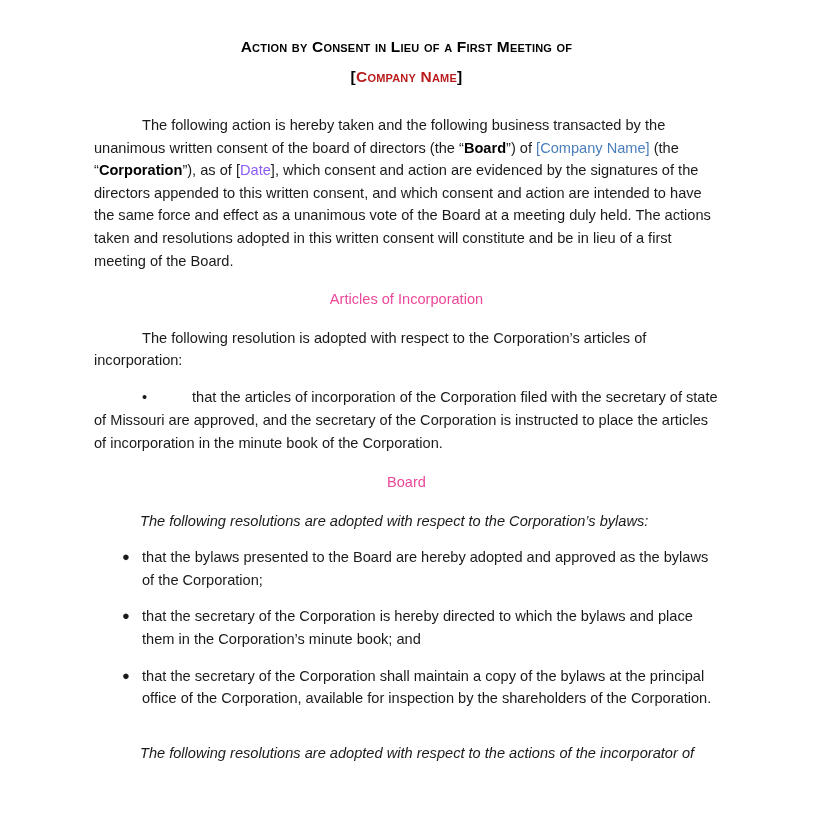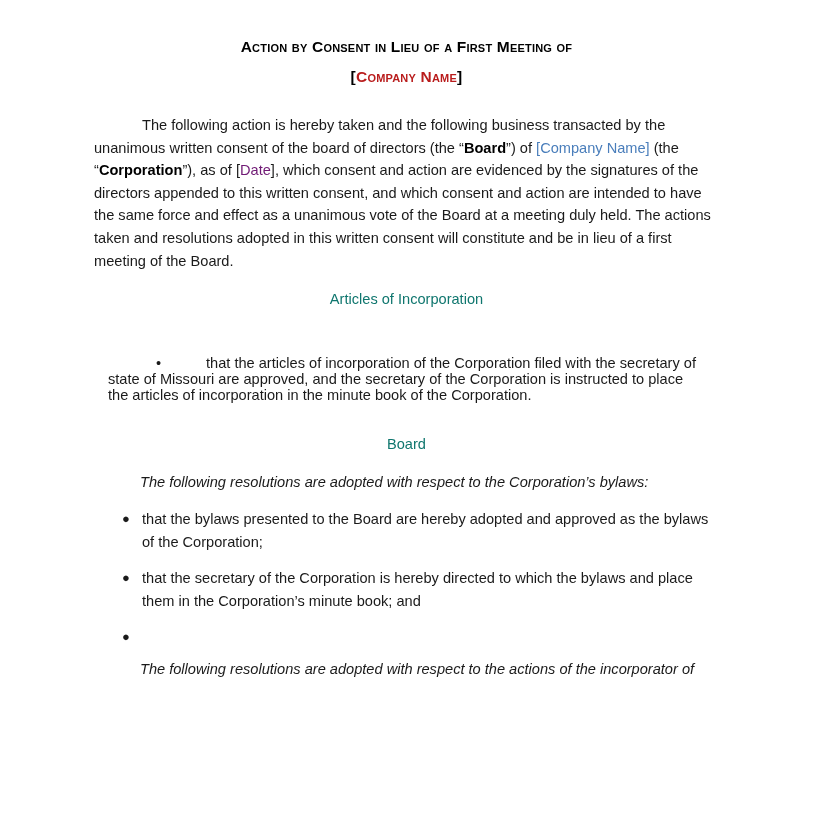--- a/index.html
+++ b/index.html
@@ -52,39 +52,39 @@
   }
   .gap-title { height: 22px; }
   .gap-para  { height: 16px; }
   .gap-head  { height: 16px; }
   .gap-bul   { height: 14px; }
 
   .indent-first { text-indent: 48px; }
   .indent-small { text-indent: 46px; font-style: italic; }
 
   b, .bold { font-weight: bold; color: #000000; }
-  .ph        { color: #701a75; }
+  .ph        { color: #8b5cf6; }
   .ph-brk    { color: #4a7ebb; }
   .brk-black { color: #1a1a1a; }
 
   
   .section-head {
     font-size: 14.6px;
     line-height: 22.6px;
     text-align: center;
     font-weight: normal;
-    color: #0f766e;
+    color: #ec4899;
     margin: 0;
   }
 
   
   .tab-bullet {
     font-size: 14.6px;
-    line-height: 16px;
-    margin: 14px;
+    line-height: 23px;
+    margin: 0;
     color: #1a1a1a;
   }
   .tab-bullet .bul-glyph {
     display: inline-block;
     width: 50px;
     margin-left: 48px;
     text-indent: 0;
   }
 
   
@@ -122,34 +122,35 @@
     </div>
 
     <div class="gap-title"></div>
 
     <p class="body indent-first"><span>The following action is hereby taken and the following business transacted by the unanimous written consent of the board of directors (the “</span><span class="bold">Board</span><span>”) of </span><span class="ph-brk">[Company Name]</span><span> (the “</span><span class="bold">Corporation</span><span>”), as of </span><span class="brk-black">[</span><span class="ph">Date</span><span class="brk-black">]</span><span>, which consent and action are evidenced by the signatures of the directors appended to this written consent, and which consent and action are intended to have the same force and effect as a unanimous vote of the Board at a meeting duly held. The actions taken and resolutions adopted in this written consent will constitute and be in lieu of a first meeting of the Board.</span></p>
 
     <div class="gap-para"></div>
 
     <div class="section-head">Articles of Incorporation</div>
     <div class="gap-head"></div>
+    <p class="body indent-first">The following resolution is adopted with respect to the Corporation’s articles of incorporation:</p>
     <div class="gap-bul"></div>
     <p class="tab-bullet"><span class="bul-glyph">•</span><span>that the articles of incorporation of the Corporation filed with the secretary of state of Missouri are approved, and the secretary of the Corporation is instructed to place the articles of incorporation in the minute book of the Corporation.</span></p>
 
     <div class="gap-para"></div>
 
     <div class="section-head">Board</div>
     <div class="gap-head"></div>
     <p class="body indent-small">The following resolutions are adopted with respect to the Corporation’s bylaws:</p>
     <div class="gap-bul"></div>
 
     <ul class="hang">
       <li><span class="dot">●</span><span>that the bylaws presented to the Board are hereby adopted and approved as the bylaws of the Corporation;</span></li>
       <li><span class="dot">●</span><span>that the secretary of the Corporation is hereby directed to which the bylaws and place them in the Corporation’s minute book; and</span></li>
-      <li><span class="dot">●</span></li>
+      <li><span class="dot">●</span><span>that the secretary of the Corporation shall maintain a copy of the bylaws at the principal office of the Corporation, available for inspection by the shareholders of the Corporation.</span></li>
     </ul>
 
     <div class="gap-para"></div>
 
     <div class="gap-head"></div>
     <p class="body indent-small">The following resolutions are adopted with respect to the actions of the incorporator of</p>
 
   </div>
 </div>
 

